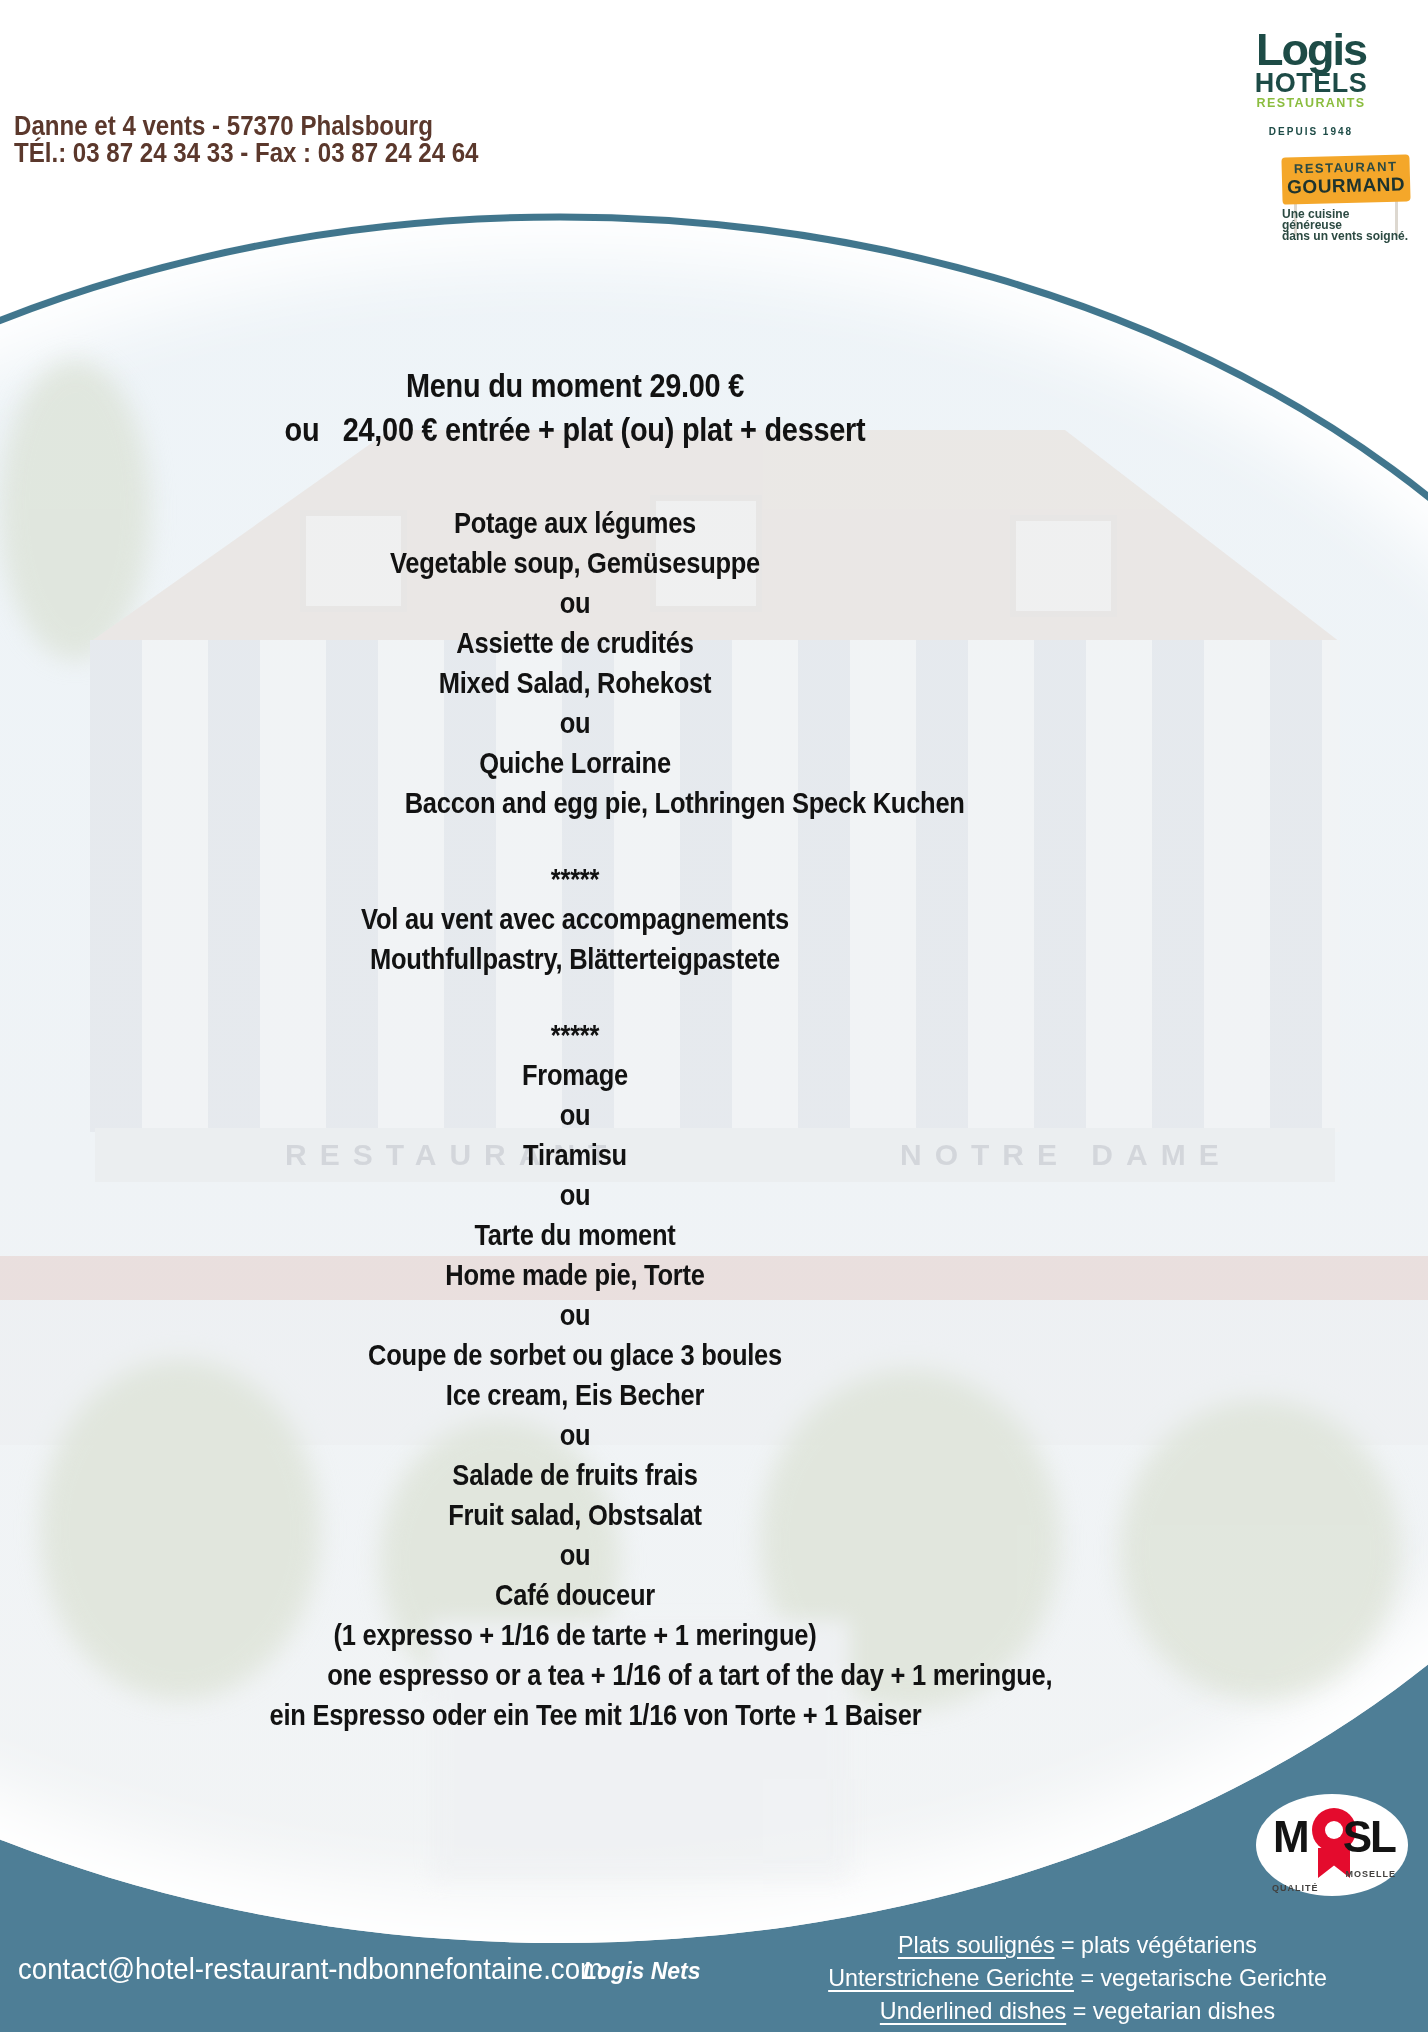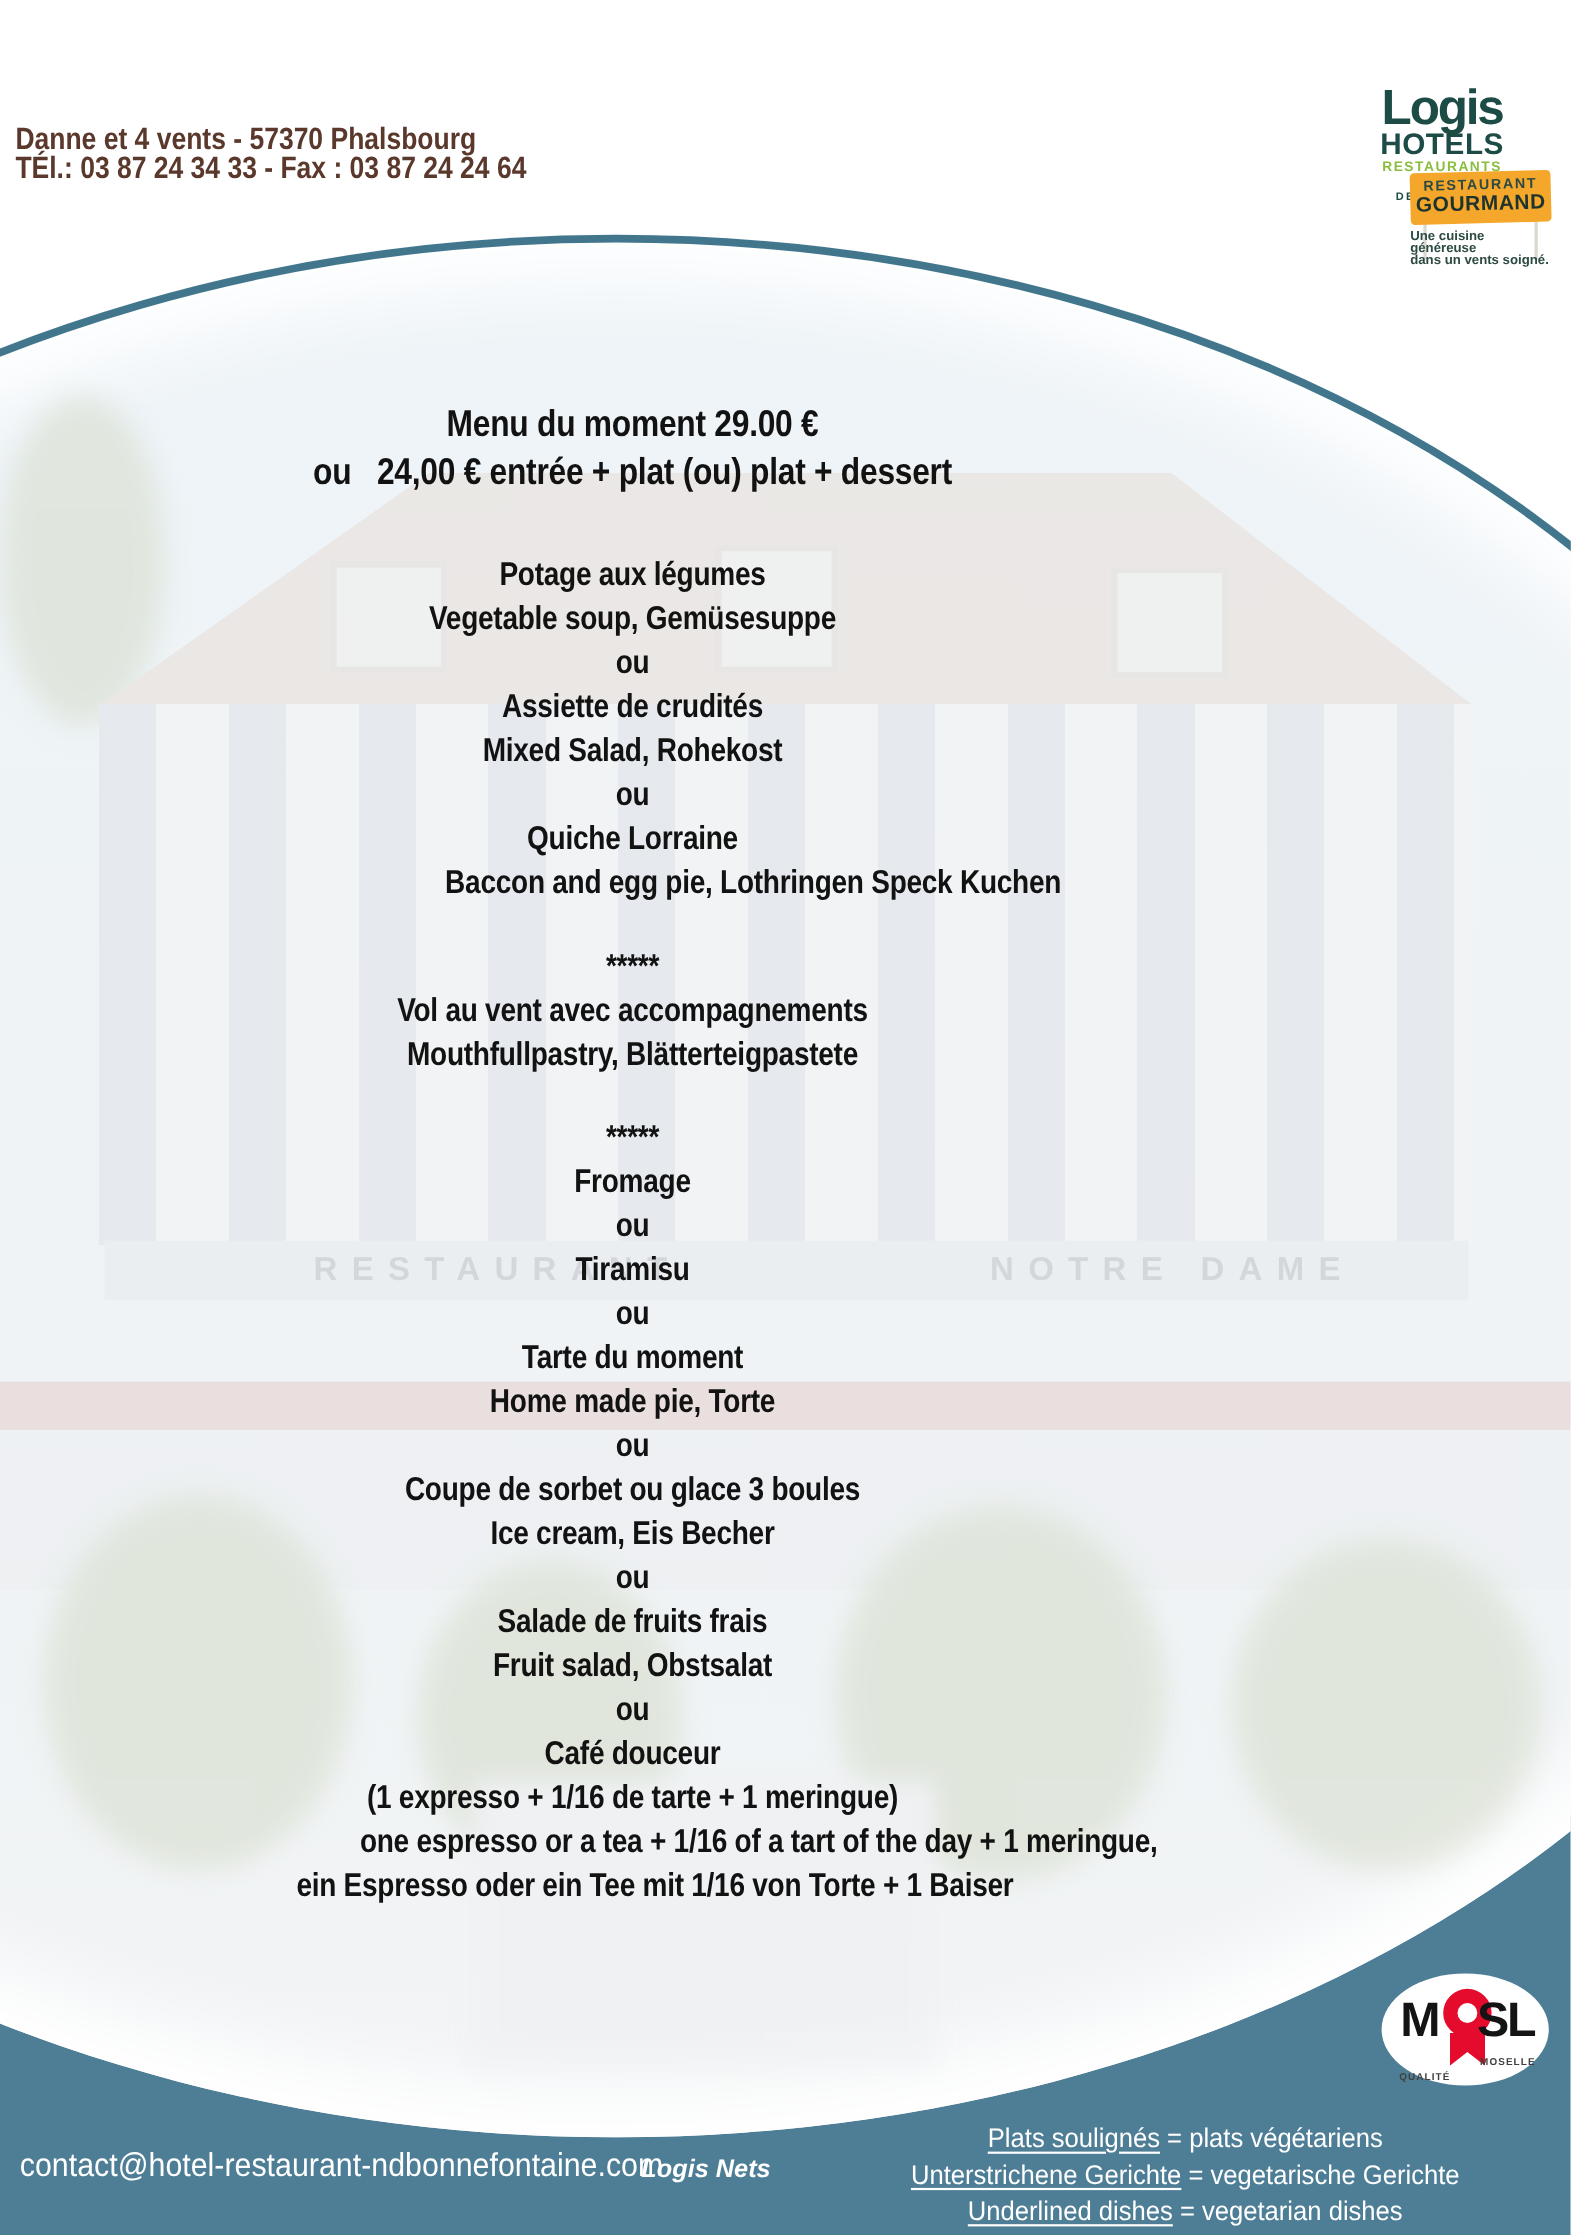--- a/index.html
+++ b/index.html
@@ -33,21 +33,21 @@
   
   .brand{position:absolute;left:12px;top:10px;color:#5b382c;z-index:5;}
   .brand-title{font-family:"DejaVu Serif",serif;font-style:italic;font-size:58px;line-height:66px;white-space:nowrap;}
   .brand-sub{font-size:16px;font-weight:bold;letter-spacing:.5px;margin-top:2px;
              transform:scaleX(.92);transform-origin:0 0;}
   .addr{position:absolute;left:14px;top:112px;color:#5b382c;font-weight:bold;font-size:28px;line-height:27px;
         transform:scaleX(.86);transform-origin:0 0;z-index:5;white-space:nowrap;}
 
   
   .logis{position:absolute;left:1254px;top:30px;width:114px;text-align:center;color:#1d4b46;z-index:5;}
-  .logis-1{font-size:45px;font-weight:800;line-height:40px;letter-spacing:-2px;margin-top:48px;}
+  .logis-1{font-size:45px;font-weight:800;line-height:40px;letter-spacing:-2px;}
   .logis-2{font-size:27px;font-weight:800;line-height:26px;letter-spacing:.5px;}
   .logis-3{font-size:12.5px;font-weight:800;letter-spacing:1.4px;color:#8bbd3f;line-height:15px;}
   .logis-4{font-size:10px;font-weight:800;letter-spacing:2px;margin-top:15px;}
 
   
   .gourmand{position:absolute;left:1282px;top:156px;width:128px;z-index:5;}
   .g-sign{background:#f4a72a;border-radius:4px;padding:4px 2px 6px;text-align:center;color:#2d4a42;
           transform:rotate(-1.5deg);position:relative;z-index:2;}
   .g-line1{font-size:13px;letter-spacing:1.5px;font-weight:bold;}
   .g-line2{font-size:19px;font-weight:800;color:#1d332e;letter-spacing:.5px;}

